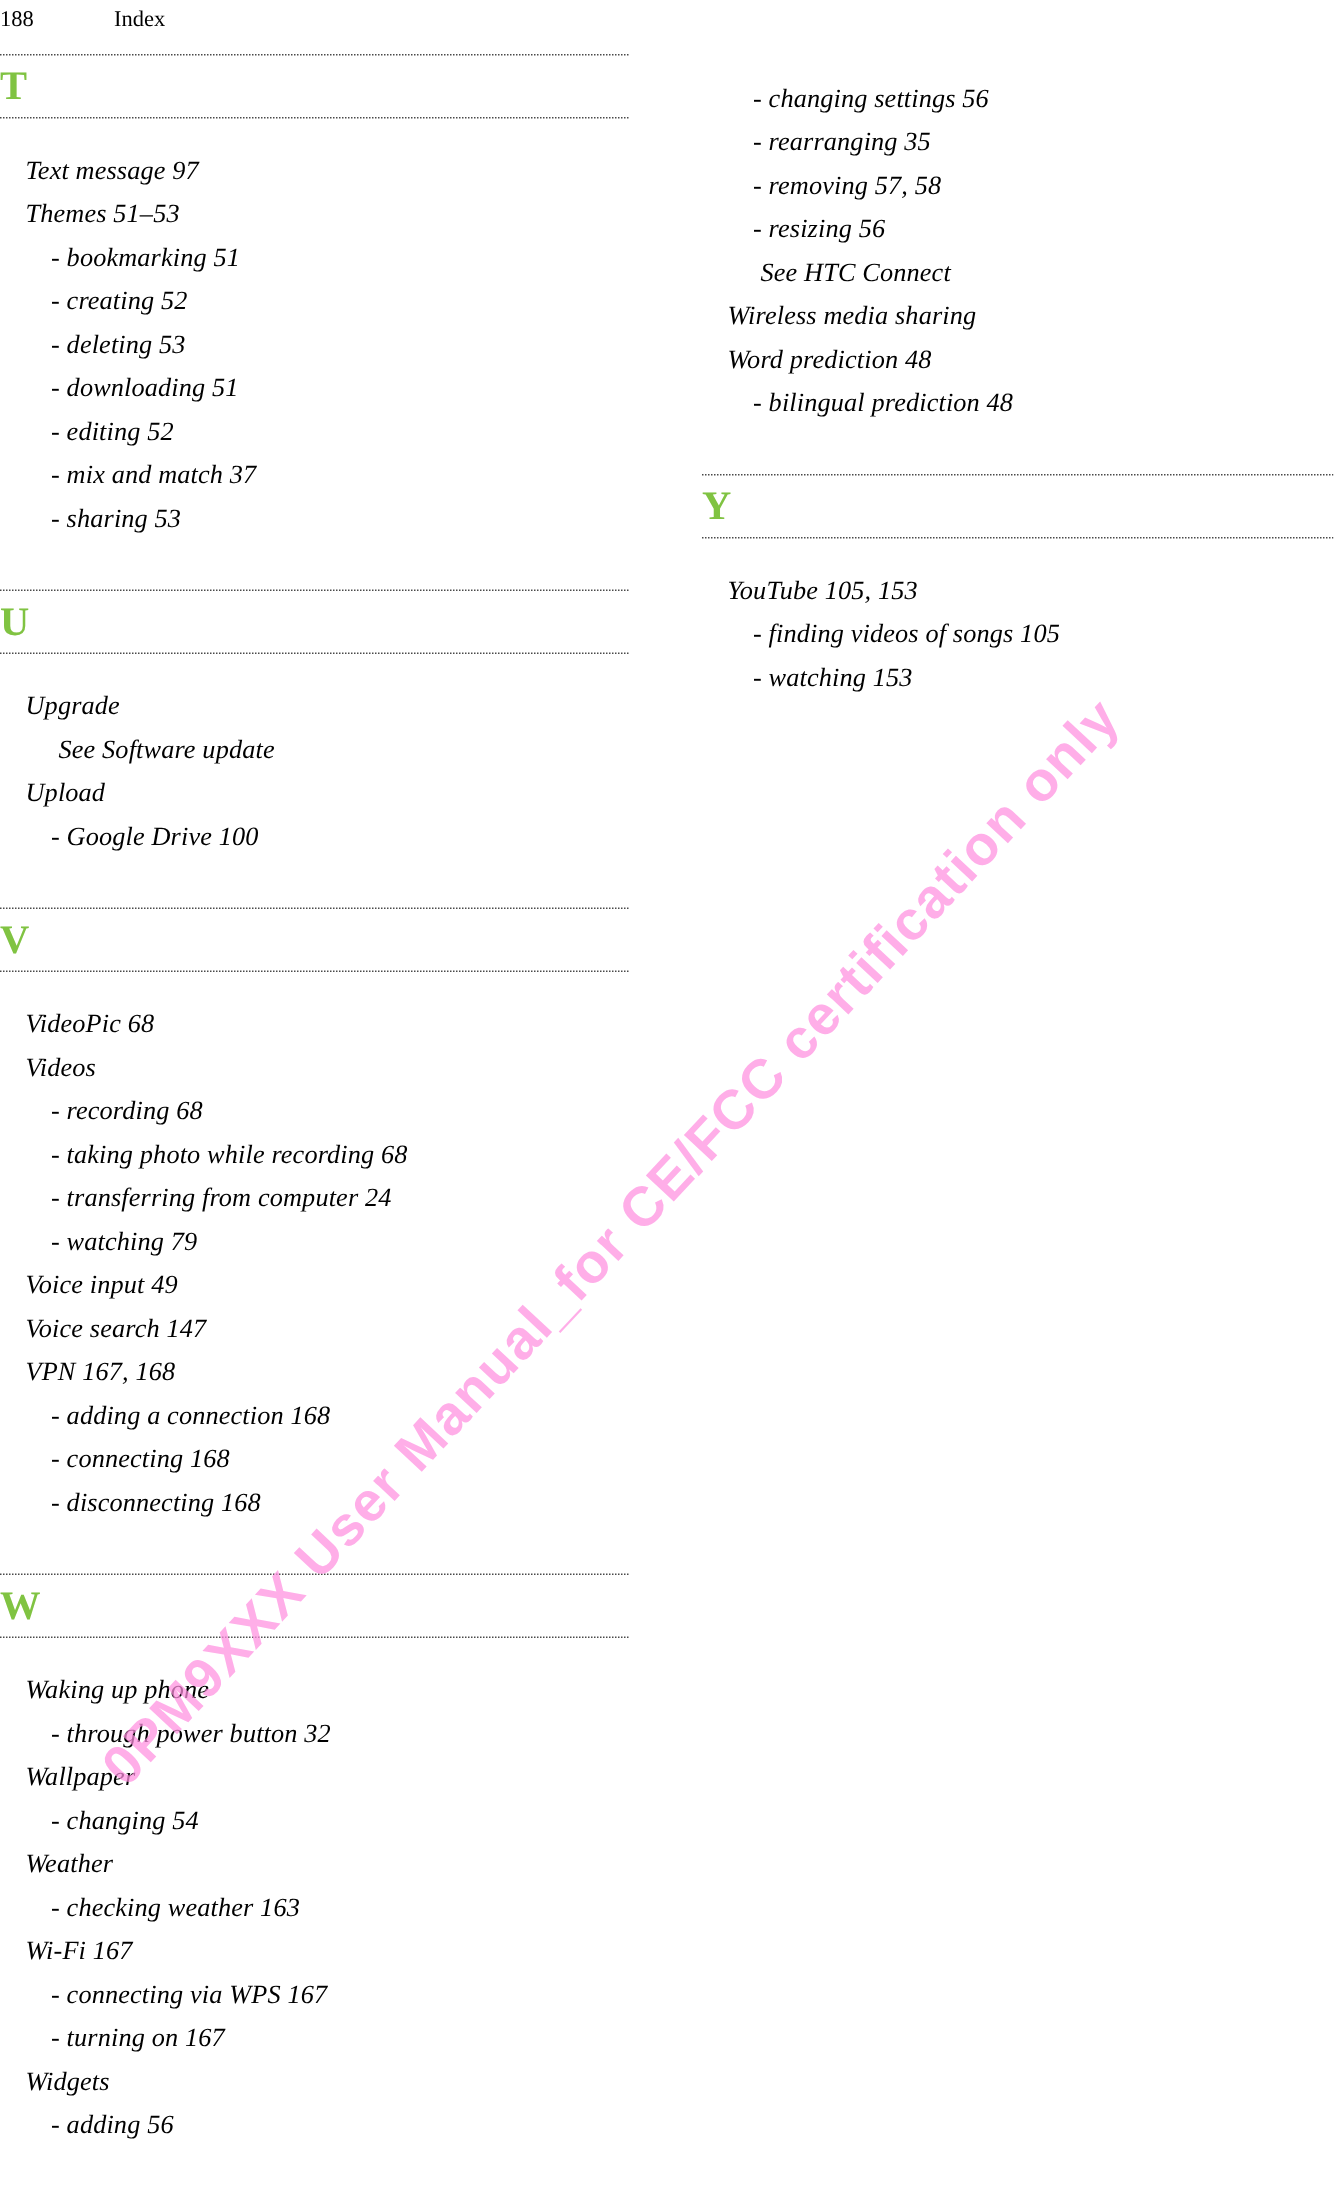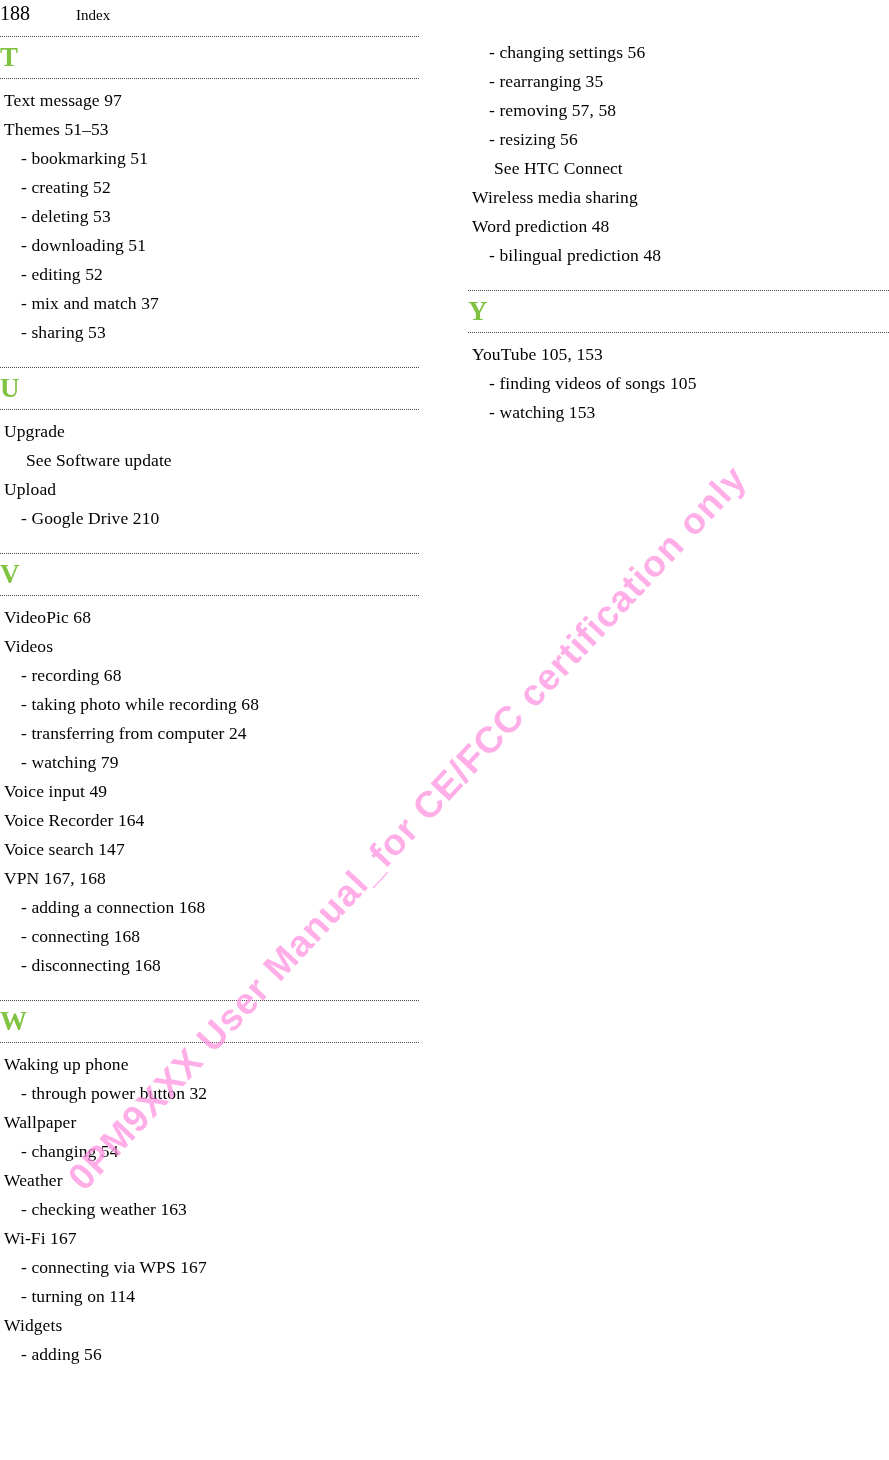--- a/index.html
+++ b/index.html
@@ -23,21 +23,21 @@
     left: 0px;
     width: 889px;
     height: 26px;
     font-size: 15px;
     line-height: 26px;
     white-space: nowrap;
   }
   #page-header .pg-num {
     display: inline-block;
     min-width: 54px;
-    font-size: 20px;
+    font-size: 15px;
   }
   #page-header .pg-label {
     display: inline-block;
     font-size: 15px;
     margin-left: 22px;
   }
 
   
   #index-body {
     position: absolute;
@@ -78,21 +78,21 @@
     left: 0px;
     top: 6px;
     font-size: 27px;
     line-height: 34px;
     font-weight: 700;
     color: #80c342;
     font-family: "Liberation Serif", "DejaVu Serif", serif;
   }
 
   
-  .entries { margin: 4px; padding: 0; list-style: none; }
+  .entries { margin: 17px; padding: 0; list-style: none; font-style: italic; }
   .entry {
     font-size: 17.5px;
     line-height: 29px;
     height: 29px;
     white-space: nowrap;
     letter-spacing: 0.1px;
   }
   .entry.lvl0 { padding-left: 0px; }
   .entry.lvl1 { padding-left: 17px; }
   .entry.see  { padding-left: 22px; }
@@ -154,39 +154,38 @@
         <div class="sec-gap-small"></div>
         <div class="letter-head">
           <div class="rule rule-top" style="border-top-color: rgb(74, 74, 74);"></div>
           <div class="letter-glyph" style="color: rgb(128, 195, 66);">U</div>
           <div class="rule rule-bottom" style="border-top-color: rgb(74, 74, 74);"></div>
         </div>
         <ul class="entries">
           <li class="entry lvl0">Upgrade</li>
           <li class="entry see">See Software update</li>
           <li class="entry lvl0">Upload</li>
-          <li class="entry lvl1">- Google Drive  210</li>
+          <li class="entry lvl1">- Google Drive  100</li>
         </ul>
       </div>
       <div class="section-block">
         <div class="sec-gap-small"></div>
         <div class="letter-head">
           <div class="rule rule-top" style="border-top-color: rgb(74, 74, 74);"></div>
           <div class="letter-glyph" style="color: rgb(128, 195, 66);">V</div>
           <div class="rule rule-bottom" style="border-top-color: rgb(74, 74, 74);"></div>
         </div>
         <ul class="entries">
           <li class="entry lvl0">VideoPic  68</li>
           <li class="entry lvl0">Videos</li>
           <li class="entry lvl1">- recording  68</li>
           <li class="entry lvl1">- taking photo while recording  68</li>
           <li class="entry lvl1">- transferring from computer  24</li>
           <li class="entry lvl1">- watching  79</li>
           <li class="entry lvl0">Voice input  49</li>
-          <li class="entry lvl0">Voice Recorder  164</li>
           <li class="entry lvl0">Voice search  147</li>
           <li class="entry lvl0">VPN  167, 168</li>
           <li class="entry lvl1">- adding a connection  168</li>
           <li class="entry lvl1">- connecting  168</li>
           <li class="entry lvl1">- disconnecting  168</li>
         </ul>
       </div>
       <div class="section-block">
         <div class="sec-gap-small"></div>
         <div class="letter-head">
@@ -196,21 +195,21 @@
         </div>
         <ul class="entries">
           <li class="entry lvl0">Waking up phone</li>
           <li class="entry lvl1">- through power button  32</li>
           <li class="entry lvl0">Wallpaper</li>
           <li class="entry lvl1">- changing  54</li>
           <li class="entry lvl0">Weather</li>
           <li class="entry lvl1">- checking weather  163</li>
           <li class="entry lvl0">Wi-Fi  167</li>
           <li class="entry lvl1">- connecting via WPS  167</li>
-          <li class="entry lvl1">- turning on  114</li>
+          <li class="entry lvl1">- turning on  167</li>
           <li class="entry lvl0">Widgets</li>
           <li class="entry lvl1">- adding  56</li>
         </ul>
       </div>
     </div>
   <div class="column" id="column-right">
       <div class="section-block">
         <ul class="entries">
           <li class="entry lvl1">- changing settings  56</li>
           <li class="entry lvl1">- rearranging  35</li>

